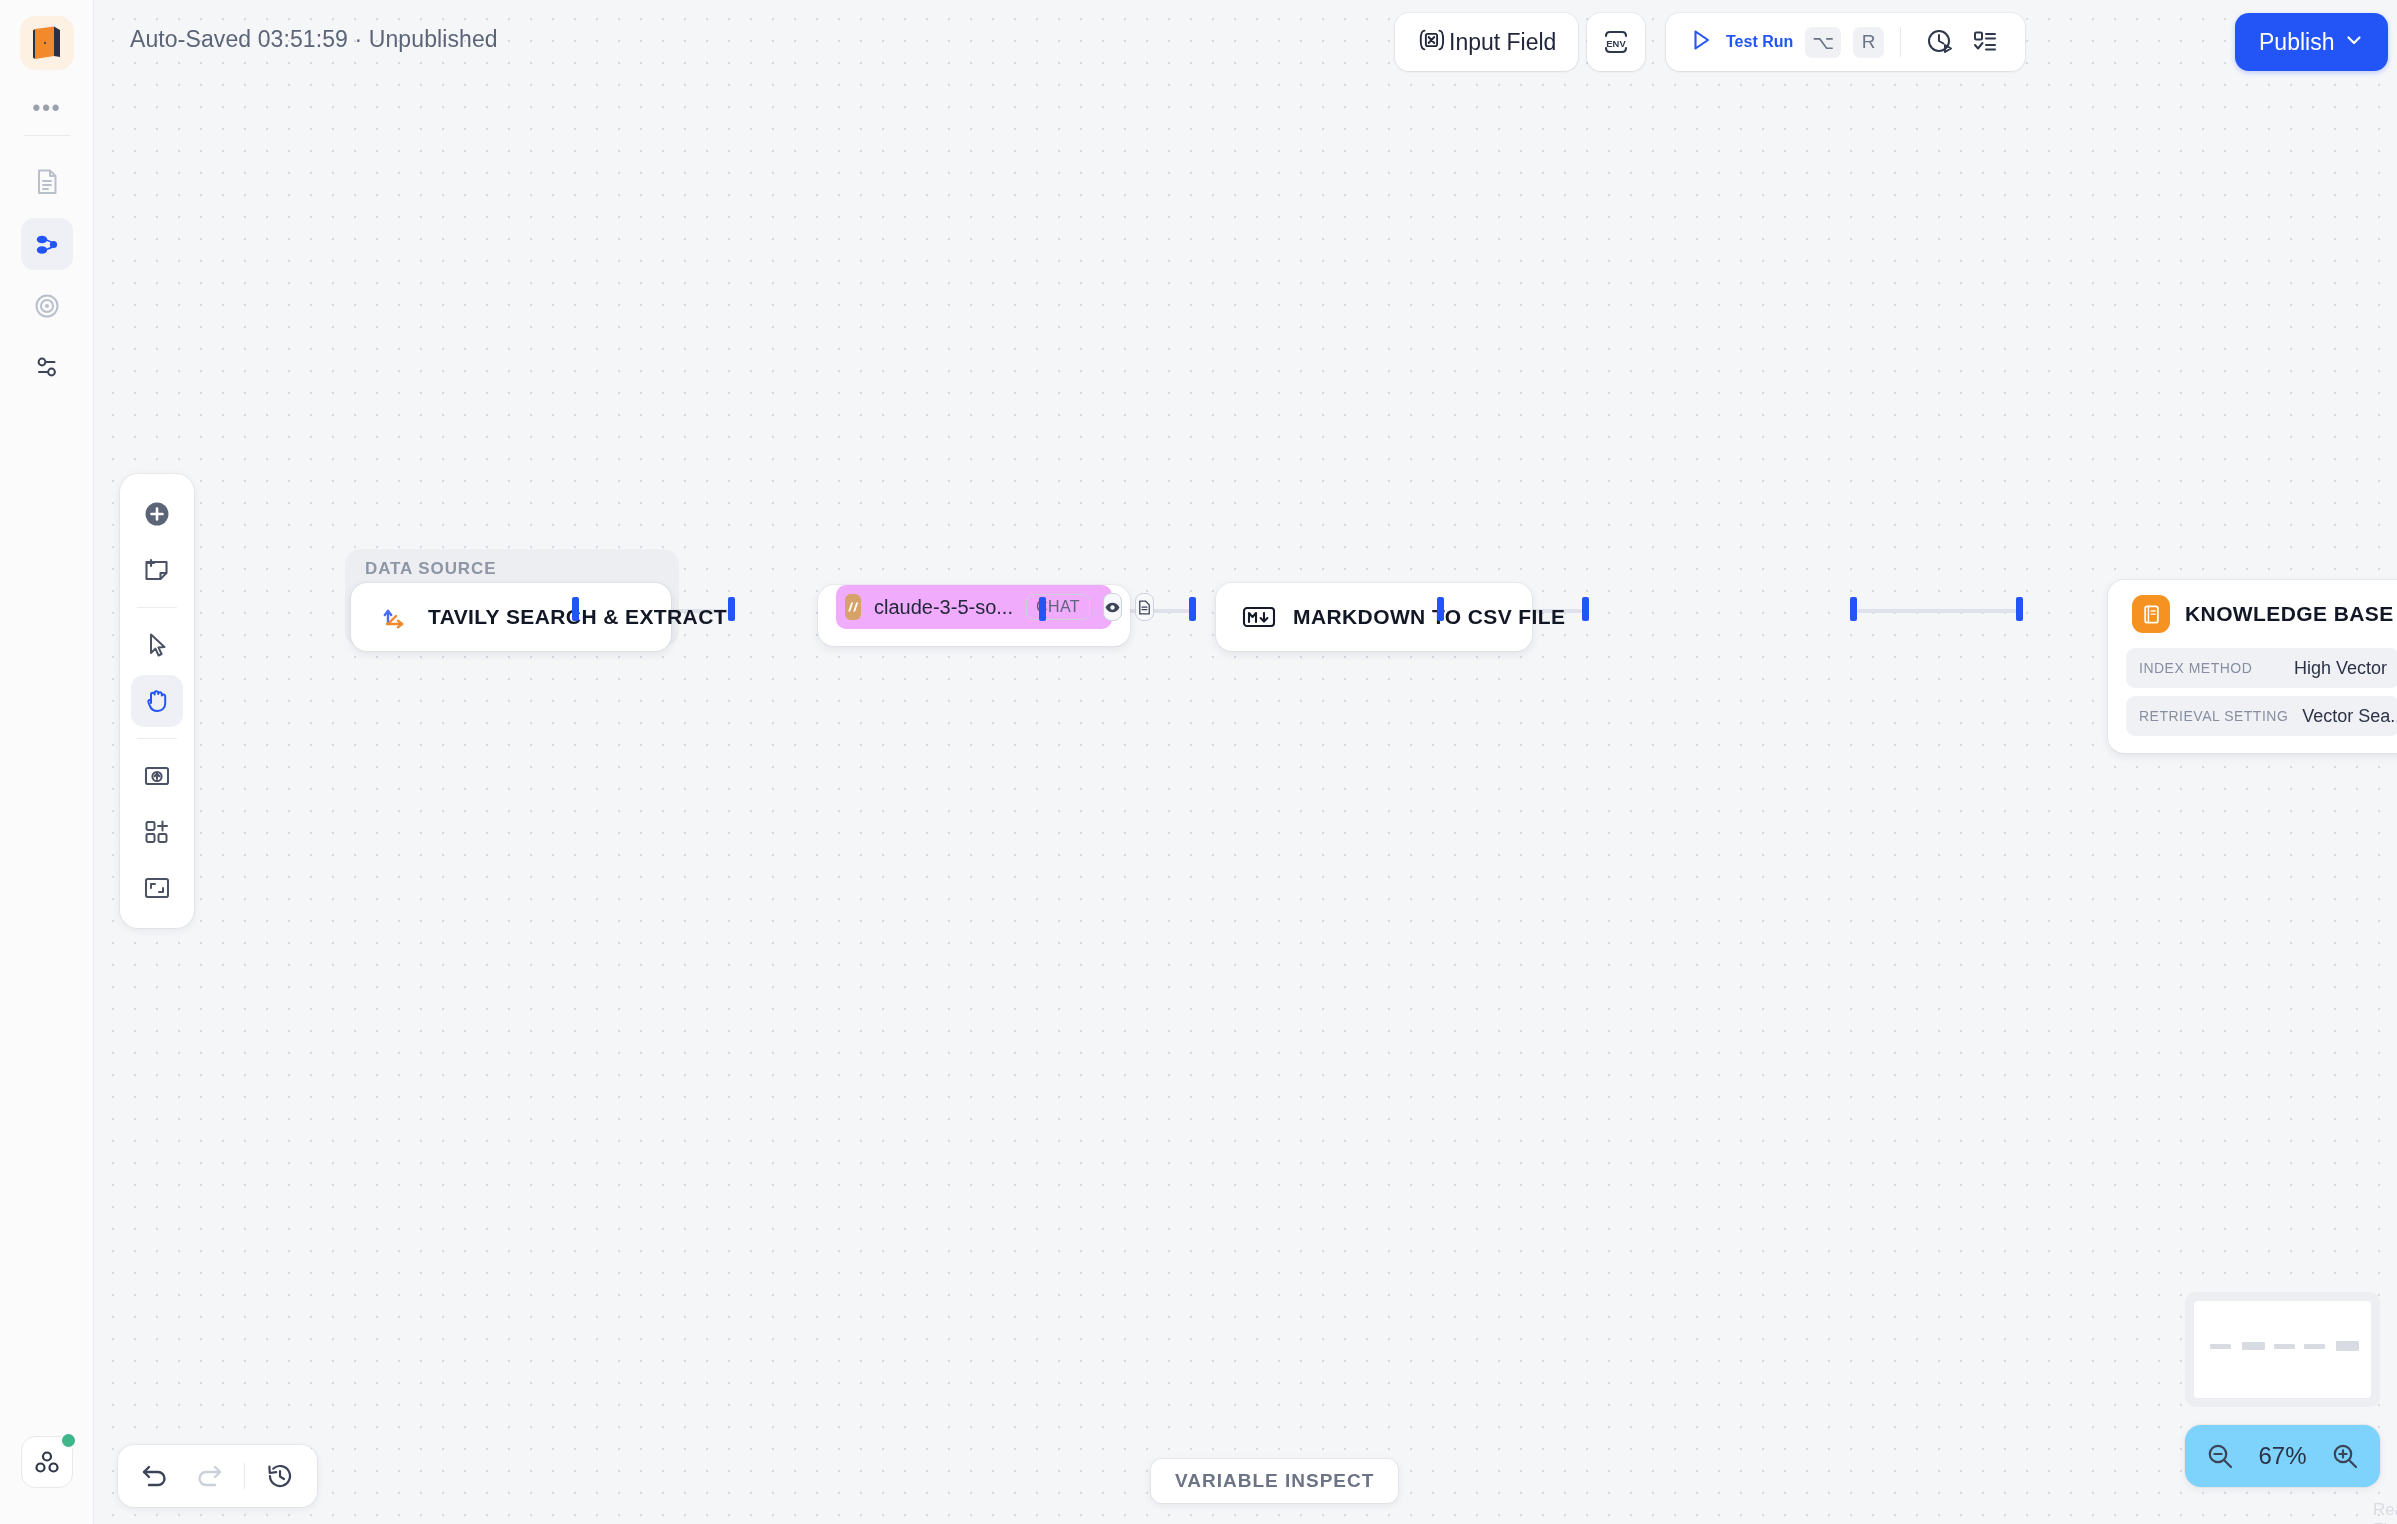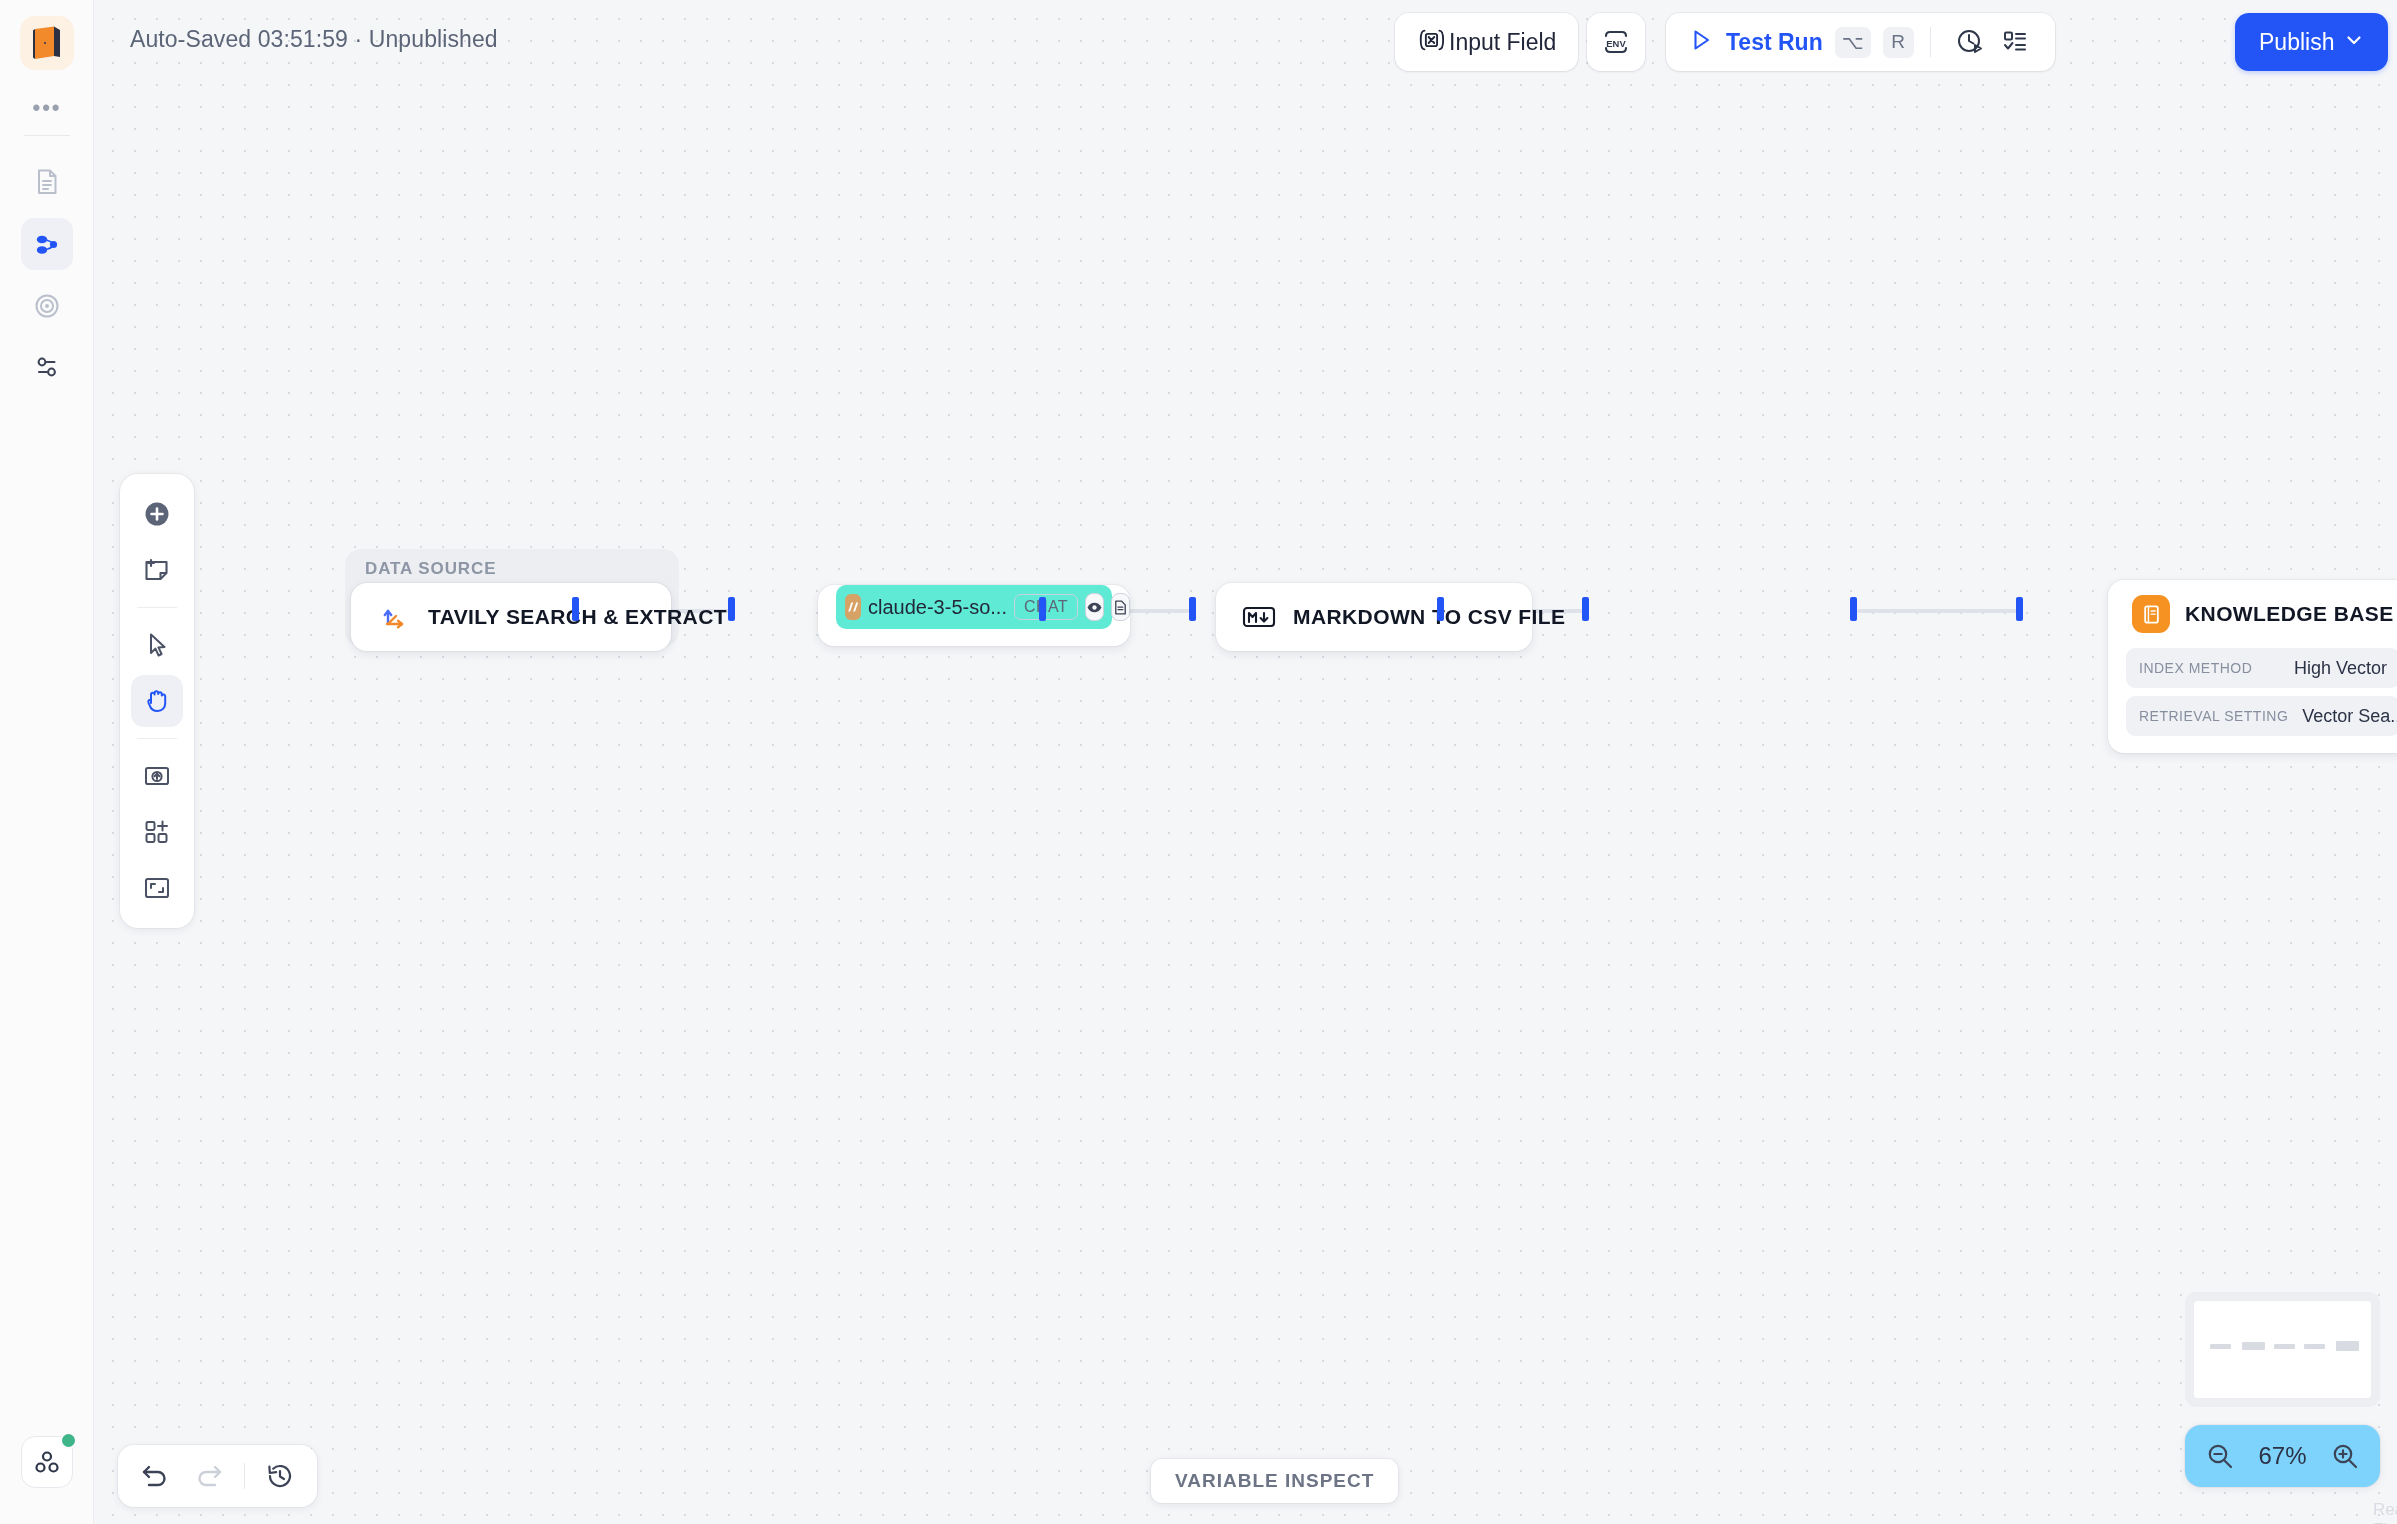--- a/index.html
+++ b/index.html
@@ -87,21 +87,21 @@
   }
   #btn-input-field {
     left: 1301px; padding: 0 22px; gap: 4px; cursor: pointer;
   }
   #btn-input-field .lbl { font-size: 23px; color: #22263a; font-weight: 400; }
   #btn-env { left: 1493px; width: 58px; justify-content: center; cursor: pointer; }
   #run-group { left: 1572px; padding: 0 18px 0 22px; gap: 0; }
   #btn-test-run {
     display: flex; align-items: center; gap: 12px; cursor: pointer;
   }
-  #btn-test-run .lbl { font-size: 23px; color: #2355f6; font-weight: 700; }
+  #btn-test-run .lbl { font-size: 16px; color: #2355f6; font-weight: 700; }
   .kbd {
     background: #eff1f5; border-radius: 7px;
     min-width: 31px; height: 31px; padding: 0 7px;
     display: flex; align-items: center; justify-content: center;
     font-size: 19px; color: #6b7386; font-weight: 500;
   }
   .vdiv { width: 1px; height: 30px; background: #e5e8ee; margin: 0 16px; }
   .run-icon-btn { cursor: pointer; display: flex; align-items: center; padding: 0 8px; }
   #btn-publish {
     position: absolute; left: 2141px; top: 13px;
@@ -157,22 +157,22 @@
     width: 38px; height: 38px; border-radius: 11px;
     display: flex; align-items: center; justify-content: center;
     flex: 0 0 auto;
   }
   .node-title {
     font-size: 21px; font-weight: 700; color: #121725;
     letter-spacing: 0.4px; white-space: nowrap;
   }
   .node-body { padding: 0 18px 17px 18px; }
   .model-chip {
-    display: flex; align-items: center; gap: 7px;
-    background: #5eead4; border-radius: 10px;
+    display: flex; align-items: center; gap: 13px;
+    background: #f0abfc; border-radius: 10px;
     height: 44px; padding: 0 9px;
   }
   .model-logo {
     width: 26px; height: 26px; border-radius: 6px;
     background: #d6a265;
     display: flex; align-items: center; justify-content: center;
     color: #fff; font-size: 15px; font-weight: 700;
   }
   .model-name {
     font-size: 20px; color: #22283a; font-weight: 400;

